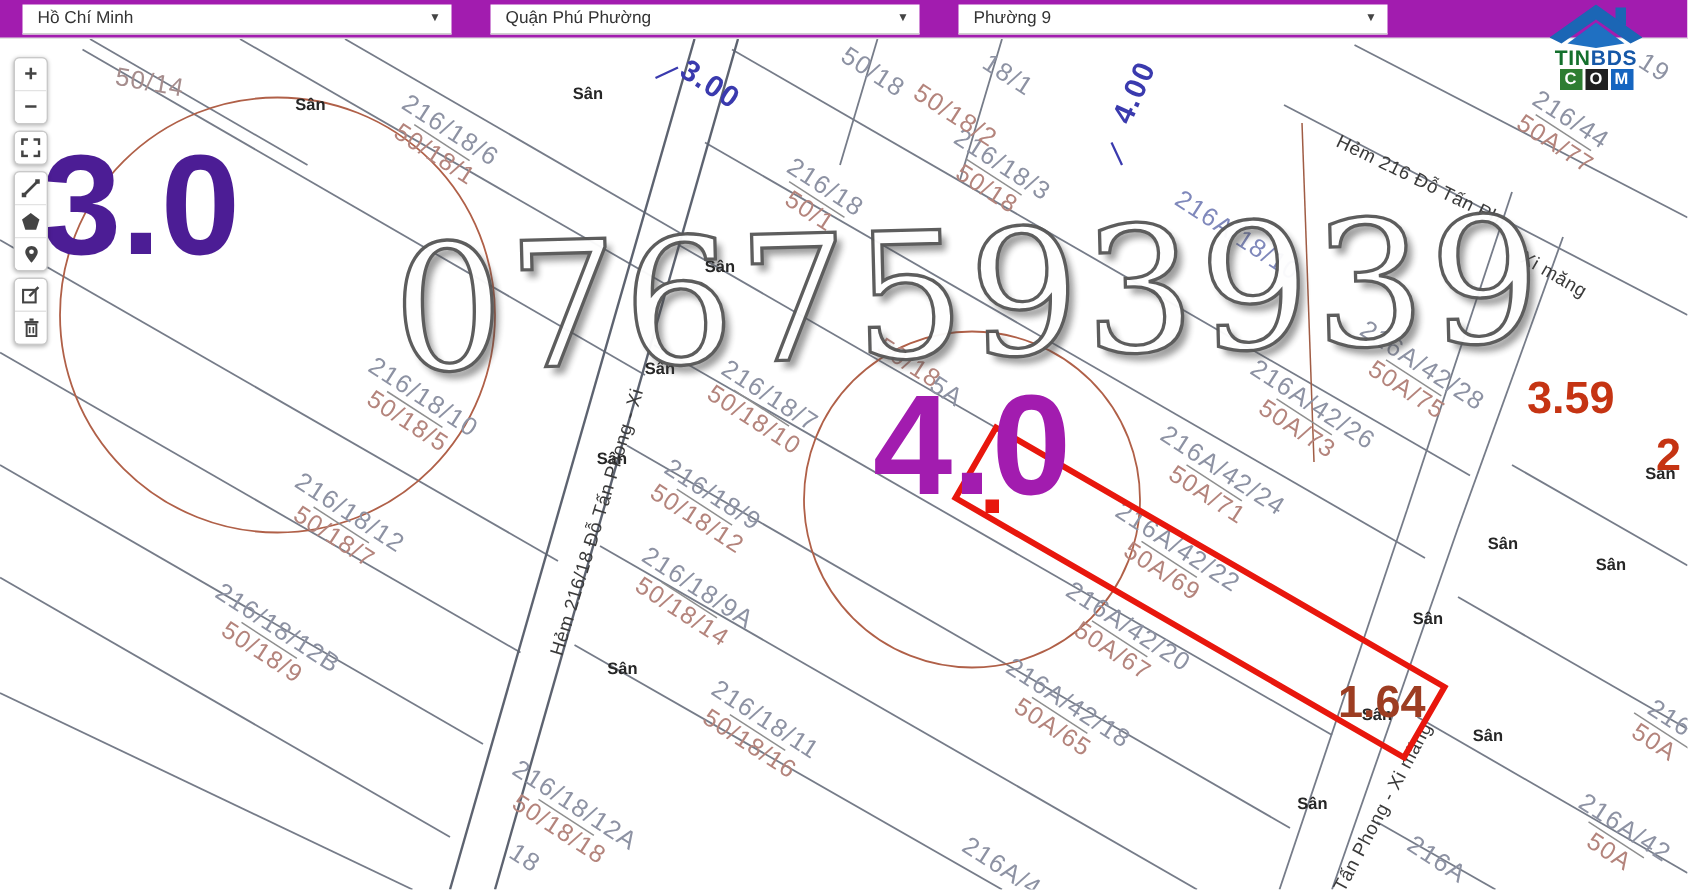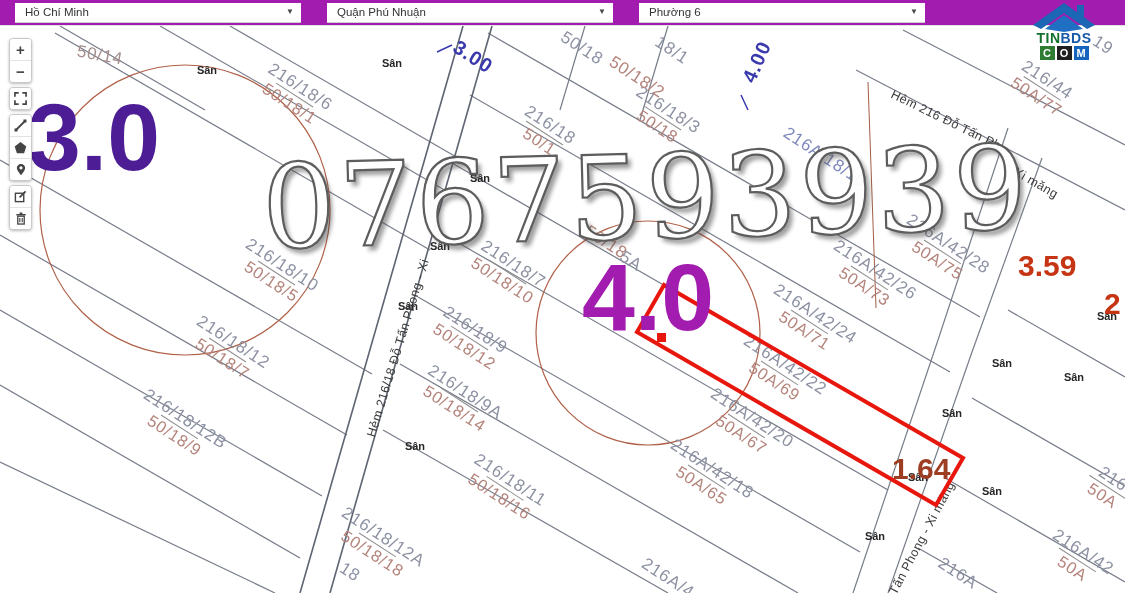--- a/index.html
+++ b/index.html
@@ -268,25 +268,25 @@
     <div class="red-num" style="left: 892px; top: 455px; font-size: 30px; color: rgb(157, 61, 34);">1.64</div>
     <div class="red-num" style="left: 1104px; top: 290px; font-size: 30px; color: rgb(197, 52, 19);">2</div>
   </div>
 
 <div class="topbar">
   <div class="select-field">
     <span>Hồ Chí Minh</span>
     <span class="caret">▼</span>
   </div>
   <div class="select-field">
-    <span>Quận Phú Nhuận</span>
+    <span>Quận Phú Phường</span>
     <span class="caret">▼</span>
   </div>
   <div class="select-field">
-    <span>Phường 6</span>
+    <span>Phường 9</span>
     <span class="caret">▼</span>
   </div>
 </div>
 
 <div class="logo">
   <svg width="62" height="30" viewBox="0 0 62 30">
     <rect x="44" y="2" width="7" height="12" fill="#1b66b5"></rect>
     <polygon points="31,0 62,22 54,26 31,10 8,26 0,22" fill="#1b66b5"></polygon>
     <polygon points="31,12 50,26 31,29 12,26" fill="#1f70c2"></polygon>
   </svg>

